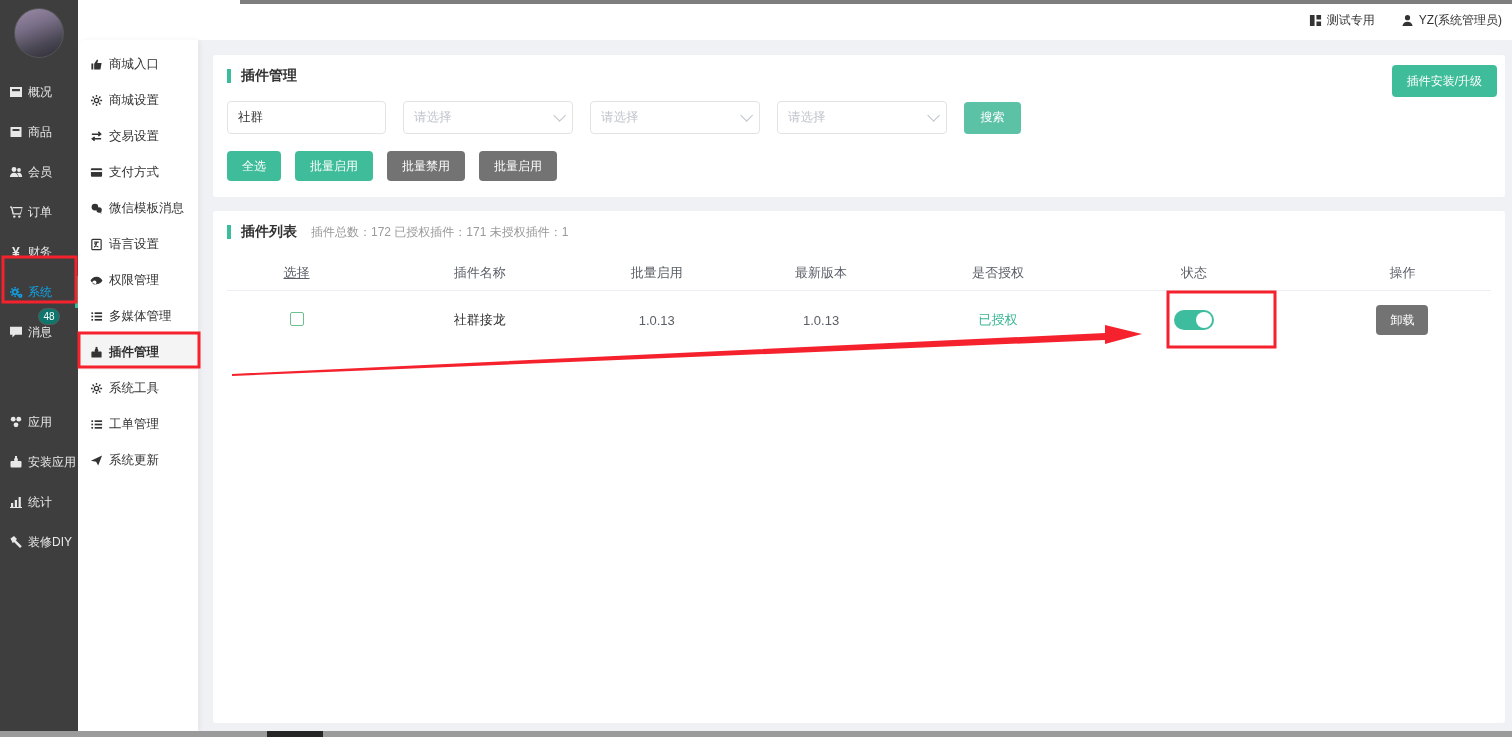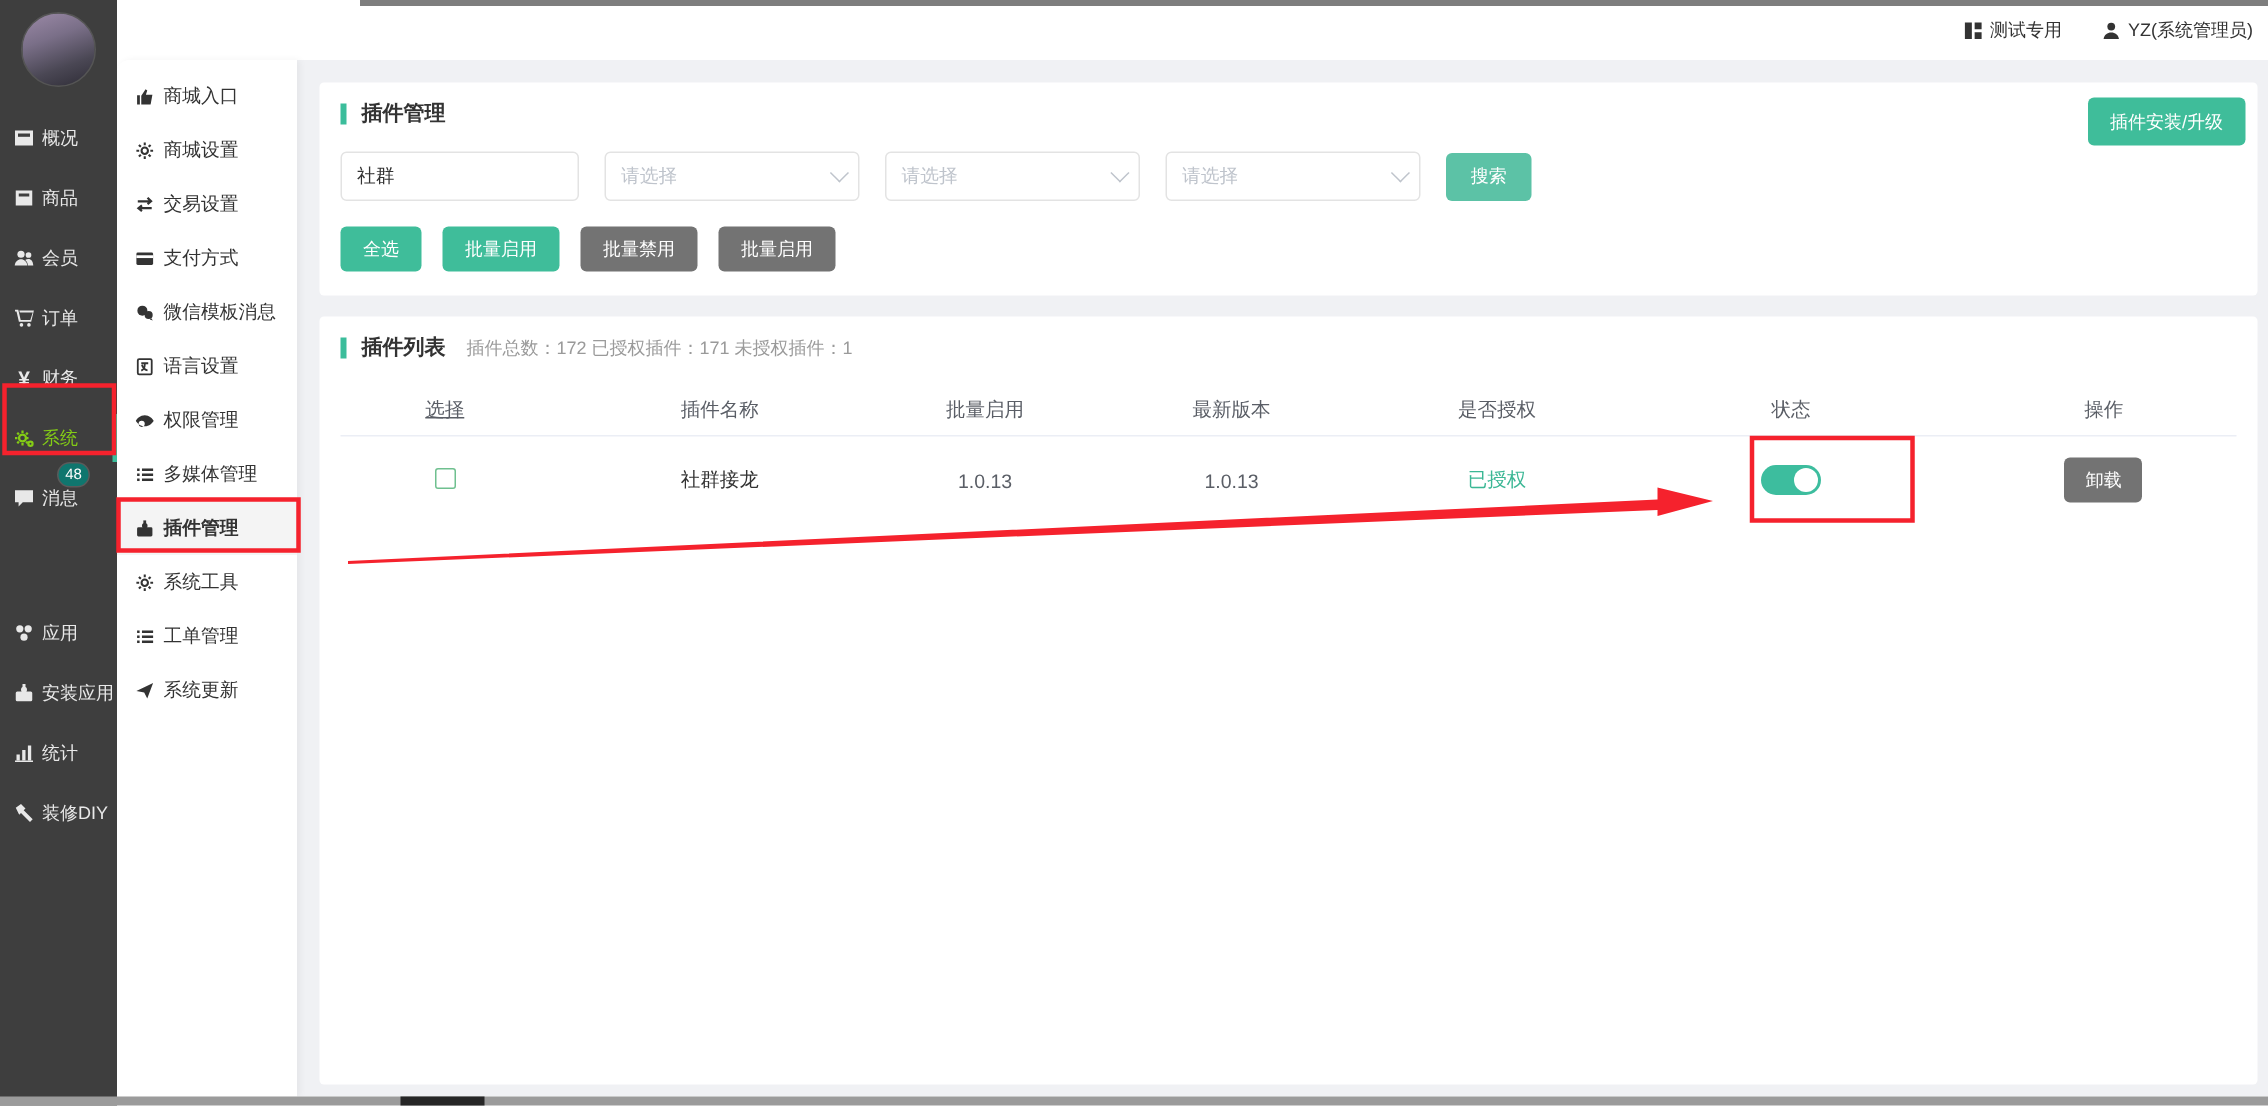--- a/index.html
+++ b/index.html
@@ -12,21 +12,21 @@
   .bottom-strip .dark-seg { position:absolute; left:267px; width:56px; top:0; bottom:0; background:#262626; }
 
   
   .sidebar-dark { position:absolute; left:0; top:0; bottom:0; width:78px; background:#3e3e3e; z-index:10; }
   .avatar { width:50px; height:50px; border-radius:50%; margin:8px auto 14px;
     background:linear-gradient(160deg,#9c8aa8 0%,#7a6f88 35%,#4a4754 70%,#2e2c36 100%);
     border:1px solid #555; }
   .ds-item { height:40px; display:flex; align-items:center; gap:5px; padding-left:9px;
     color:#e8e8e8; font-size:12px; cursor:pointer; position:relative; white-space:nowrap; }
   .ds-item .ic { width:14px; height:14px; flex:0 0 14px; fill:currentColor; stroke:none; }
-  .ds-item.active { color:#84cc16; }
+  .ds-item.active { color:#0ea5e9; }
   .ds-item.active::after { content:""; position:absolute; right:0; top:4px; bottom:4px; width:3px; background:#3bbd9b; }
   .ds-spacer { height:50px; }
   .badge { position:absolute; top:-4px; left:38px; min-width:22px; height:17px; border-radius:9px;
     background:#0f766e; color:#fff; font-size:10px; display:flex; align-items:center; justify-content:center;
     padding:0 4px; border:1px solid #5a5a5a; }
   .yen-glyph { font-size:14px; font-weight:bold; width:14px; text-align:center; }
 
   
   .sidebar-light { position:absolute; left:78px; top:40px; bottom:6px; width:120px; background:#fff;
     border-top-left-radius:8px; box-shadow:2px 0 5px rgba(0,0,0,.05); z-index:9; padding-top:6px; }

